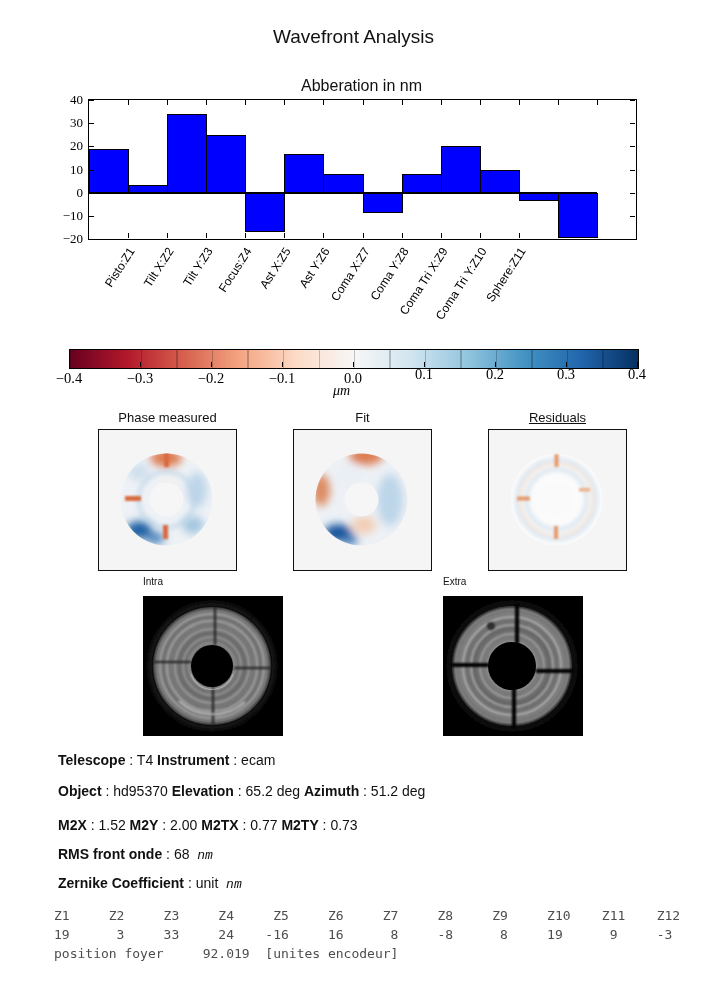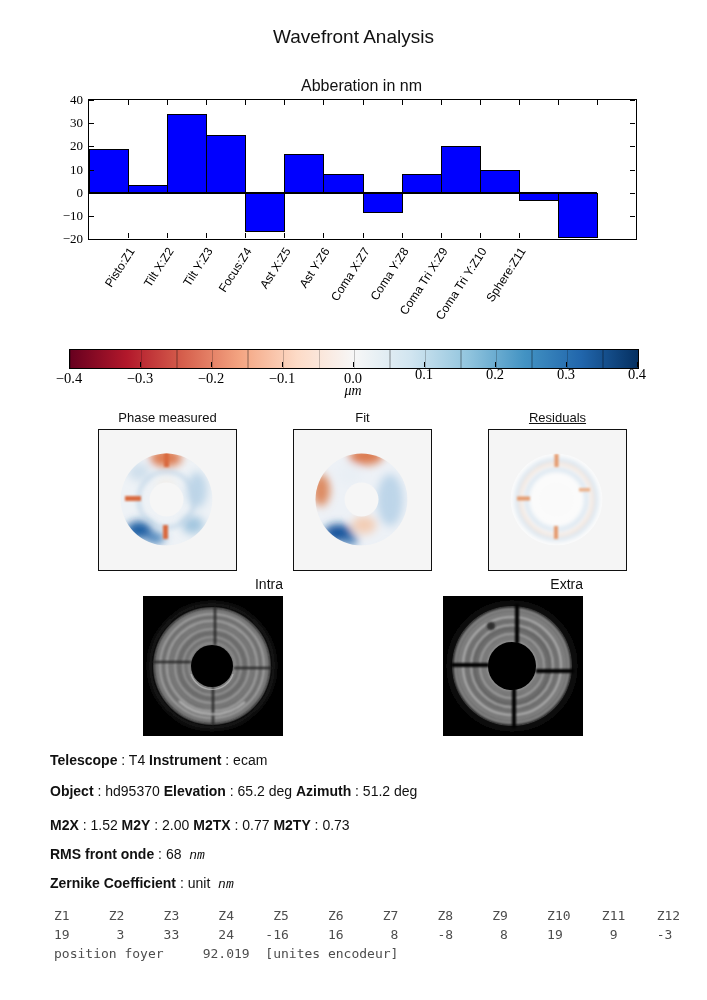--- a/index.html
+++ b/index.html
@@ -13,28 +13,28 @@
   .ylab{position:absolute;width:36px;text-align:right;font-family:"Liberation Serif",serif;
         font-size:13px;line-height:16px;color:#000;}
   .xlab{position:absolute;width:130px;text-align:right;font-size:12px;color:#000;
         transform:rotate(-57deg);transform-origin:100% 0;white-space:nowrap;}
   .tick{position:absolute;background:#000;}
   #colorbar{left:69px;top:349px;width:568px;height:18px;border:1px solid #000;}
   #colorbar-seg{position:absolute;left:0;top:0;width:100%;height:100%;
         background:repeating-linear-gradient(to right,rgba(0,0,0,.22) 0 1px,rgba(0,0,0,0) 1px 35.5px);}
   .cblab{position:absolute;width:48px;text-align:center;font-family:"Liberation Serif",serif;
         font-size:14.5px;color:#000;}
-  #cb-unit{top:383px;left:333px;width:40px;text-align:center;
+  #cb-unit{top:383px;left:333px;width:40px;
         font-family:"Liberation Serif",serif;font-style:italic;font-size:14px;}
   .panel{position:absolute;width:139px;height:142px;border:1.5px solid #111;
         background:#f5f5f5;box-sizing:border-box;}
   .panel-title{position:absolute;width:139px;text-align:center;font-size:13px;top:410px;color:#111;}
-  .img-title{position:absolute;width:140px;text-align:right;font-size:14px;top:576px;color:#111;}
+  .img-title{position:absolute;width:140px;text-align:left;font-size:10px;top:576px;color:#111;}
   .imgbox{position:absolute;width:140px;height:140px;background:#000;top:596px;}
-  .info-line{position:absolute;left:50px;white-space:nowrap;font-size:14px;color:#111;}
+  .info-line{position:absolute;left:58px;white-space:nowrap;font-size:14px;color:#111;}
   .info-line b{font-weight:bold;}
   .unit{font-family:Liberation Mono, monospace;font-style:italic;font-size:13px;}
   #mono-block{left:54px;top:906px;}
   #mono-block pre{margin:0;font-family:"DejaVu Sans Mono",monospace;
         font-size:13px;line-height:19px;color:#4d4d4d;}
 </style>
 </head>
 <body>
 
 <div id="stage">

